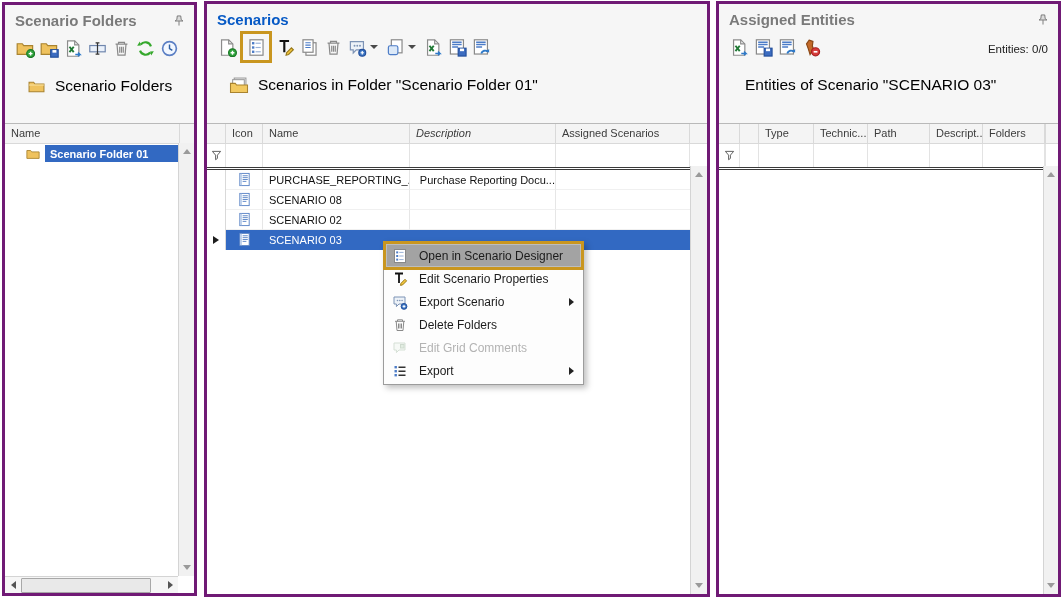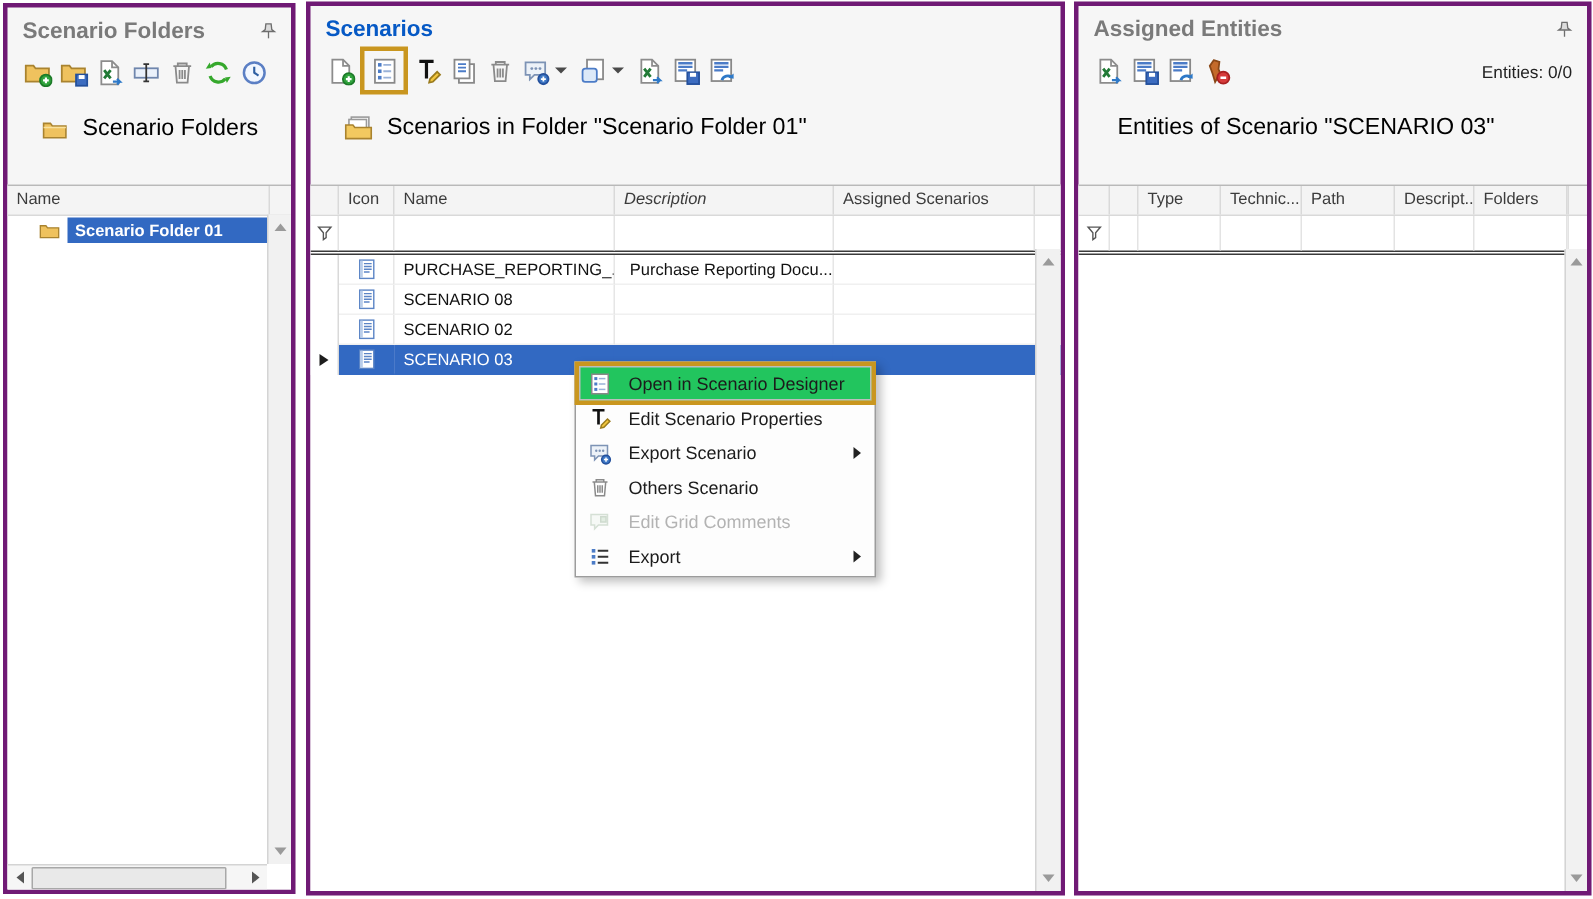--- a/index.html
+++ b/index.html
@@ -72,21 +72,21 @@
   .tree-indent{width:20px;flex:0 0 auto;}
   .tlabel{font-size:11px;padding:3px 5px 2px 5px;margin-left:4px;flex:1;font-weight:bold;}
   .trow.sel .tlabel{background:#3269c2;color:#fff;}
 
   
   #ctxmenu{position:absolute;left:383px;top:241px;width:201px;background:#fdfdfd;
            border:1px solid #9c9c9c;box-shadow:3px 3px 6px rgba(0,0,0,.25);padding:2px;box-sizing:border-box;z-index:50;}
   .mitem{display:flex;align-items:center;height:23px;font-size:12px;color:#1c1c1c;padding:0 4px 0 3px;position:relative;}
   .mitem .mico{width:22px;display:flex;align-items:center;justify-content:center;flex:0 0 auto;}
   .mitem .mlabel{margin-left:8px;flex:1;white-space:nowrap;}
-  .mitem.hl{background:#22c55e;box-shadow:inset 0 0 0 1px #bdbdbd;outline:3px solid #c9961f;justify-content:center;}
+  .mitem.hl{background:#a3a3a3;box-shadow:inset 0 0 0 1px #bdbdbd;outline:3px solid #c9961f;justify-content:center;}
   .mitem.disabled{color:#b3b3b3;}
   .mitem.disabled svg{opacity:.4;}
   .sub{width:0;height:0;border-top:4px solid transparent;border-bottom:4px solid transparent;
        border-left:5px solid #222;margin-right:3px;flex:0 0 auto;}
 </style>
 </head>
 <body>
 
 <div class="panel" id="panel-left">
   <div class="ptitle">
@@ -490,21 +490,21 @@
       </span>
     <span class="mlabel">Export Scenario</span>
     <span class="sub"></span>
   </div>
   <div class="mitem">
     <span class="mico">
         <svg width="16" height="16" viewBox="0 0 16 16" fill="none" stroke="#8a8a8a">
           <path d="M3 4.3h10M5.5 4.3V2.8h5v1.5M4.2 4.3l.8 9.2h6l.8-9.2M6.5 6.5v5M8 6.5v5M9.5 6.5v5"></path>
         </svg>
       </span>
-    <span class="mlabel">Others Scenario</span>
+    <span class="mlabel">Delete Folders</span>
   </div>
   <div class="mitem disabled">
     <span class="mico">
         <svg width="16" height="16" viewBox="0 0 16 16">
           <path d="M2 3h11v7H7l-2.6 2.6V10H2z" fill="#eef4ee" stroke="#9ab59a"></path>
           <rect x="8.5" y="4.5" width="3.5" height="3.5" fill="#bcd6bc" stroke="#8aa88a"></rect>
         </svg>
       </span>
     <span class="mlabel">Edit Grid Comments</span>
   </div>

